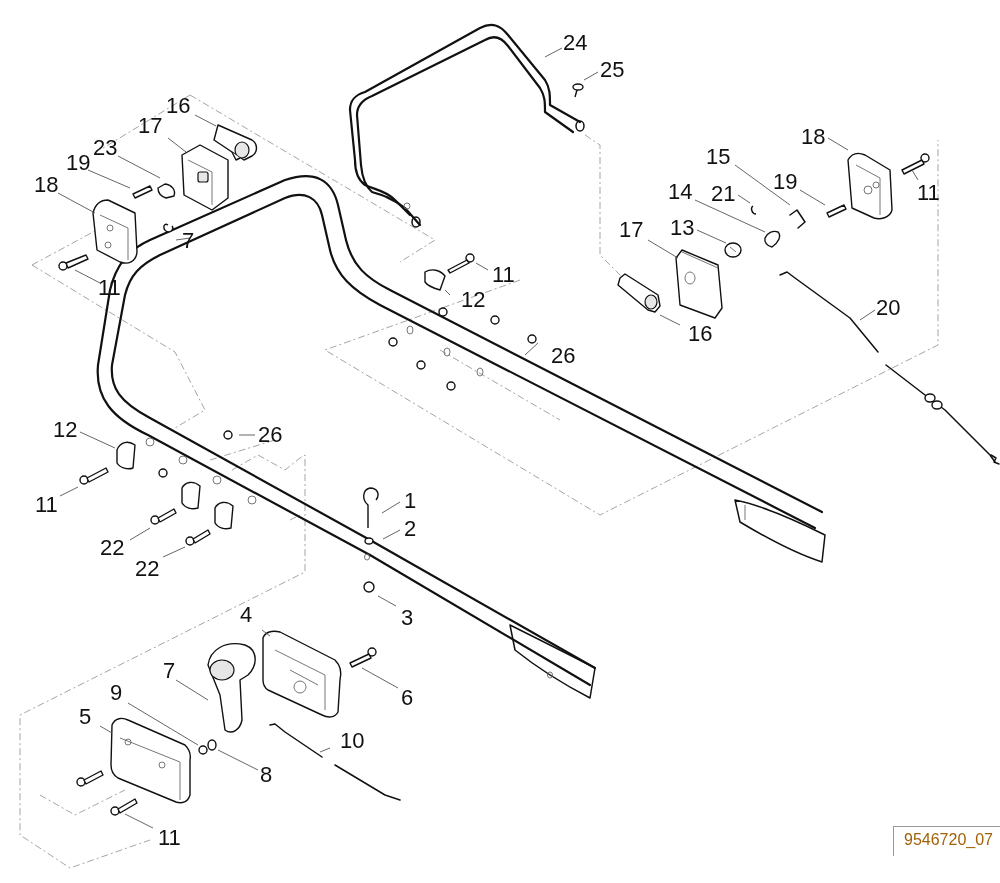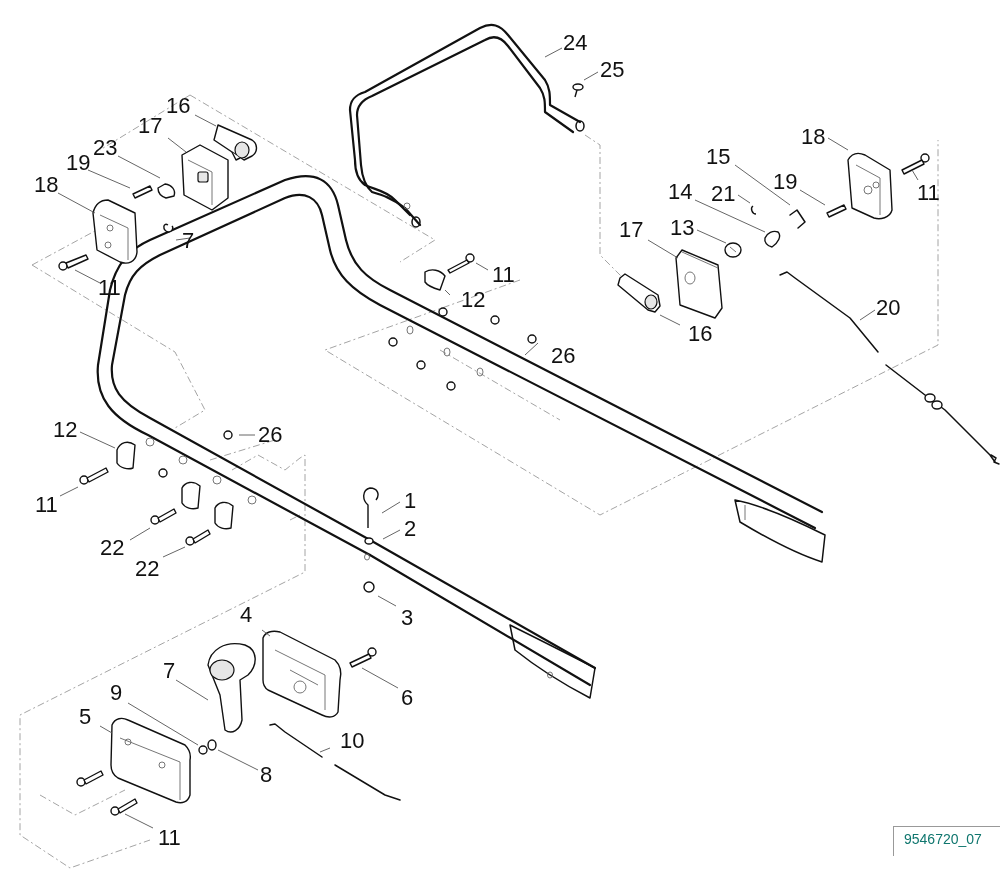--- a/index.html
+++ b/index.html
@@ -7,21 +7,21 @@
   svg#diagram { position:absolute; left:0; top:0; width:1000px; height:883px; }
   .tube { fill:none; stroke:#111; stroke-width:2.2; stroke-linecap:round; stroke-linejoin:round; }
   .tube-thin { fill:none; stroke:#111; stroke-width:1.5; stroke-linecap:round; stroke-linejoin:round; }
   .part { fill:#fff; stroke:#111; stroke-width:1.4; stroke-linejoin:round; }
   .part-shade { fill:#e6e6e6; stroke:#111; stroke-width:1.2; stroke-linejoin:round; }
   .detail { fill:none; stroke:#666; stroke-width:0.9; }
   .dash { fill:none; stroke:#9a9a9a; stroke-width:0.9; stroke-dasharray:7 3 2 3; }
   .leader { fill:none; stroke:#555; stroke-width:0.9; }
   .callout { font-family:"Liberation Sans", sans-serif; font-size:22px; fill:#111; }
   .ref-box { position:absolute; left:893px; top:826px; width:107px; height:30px; border-left:1px solid #999; border-top:1px solid #999; box-sizing:border-box; }
-  .ref-text { position:absolute; left:904px; top:831px; font-size:14px; color:#0f766e; font-family:"Liberation Sans", sans-serif; }
+  .ref-text { position:absolute; left:904px; top:831px; font-size:16px; color:#a16207; font-family:"Liberation Sans", sans-serif; }
 </style>
 </head>
 <body>
 
 <svg id="diagram" viewBox="0 0 1000 883" xmlns="http://www.w3.org/2000/svg">
 
   <g>
     <path class="dash" d="M190 95 L435 240 L400 262"></path>
     <path class="dash" d="M190 95 L100 150"></path>
     <path class="dash" d="M32 265 L130 212"></path>

